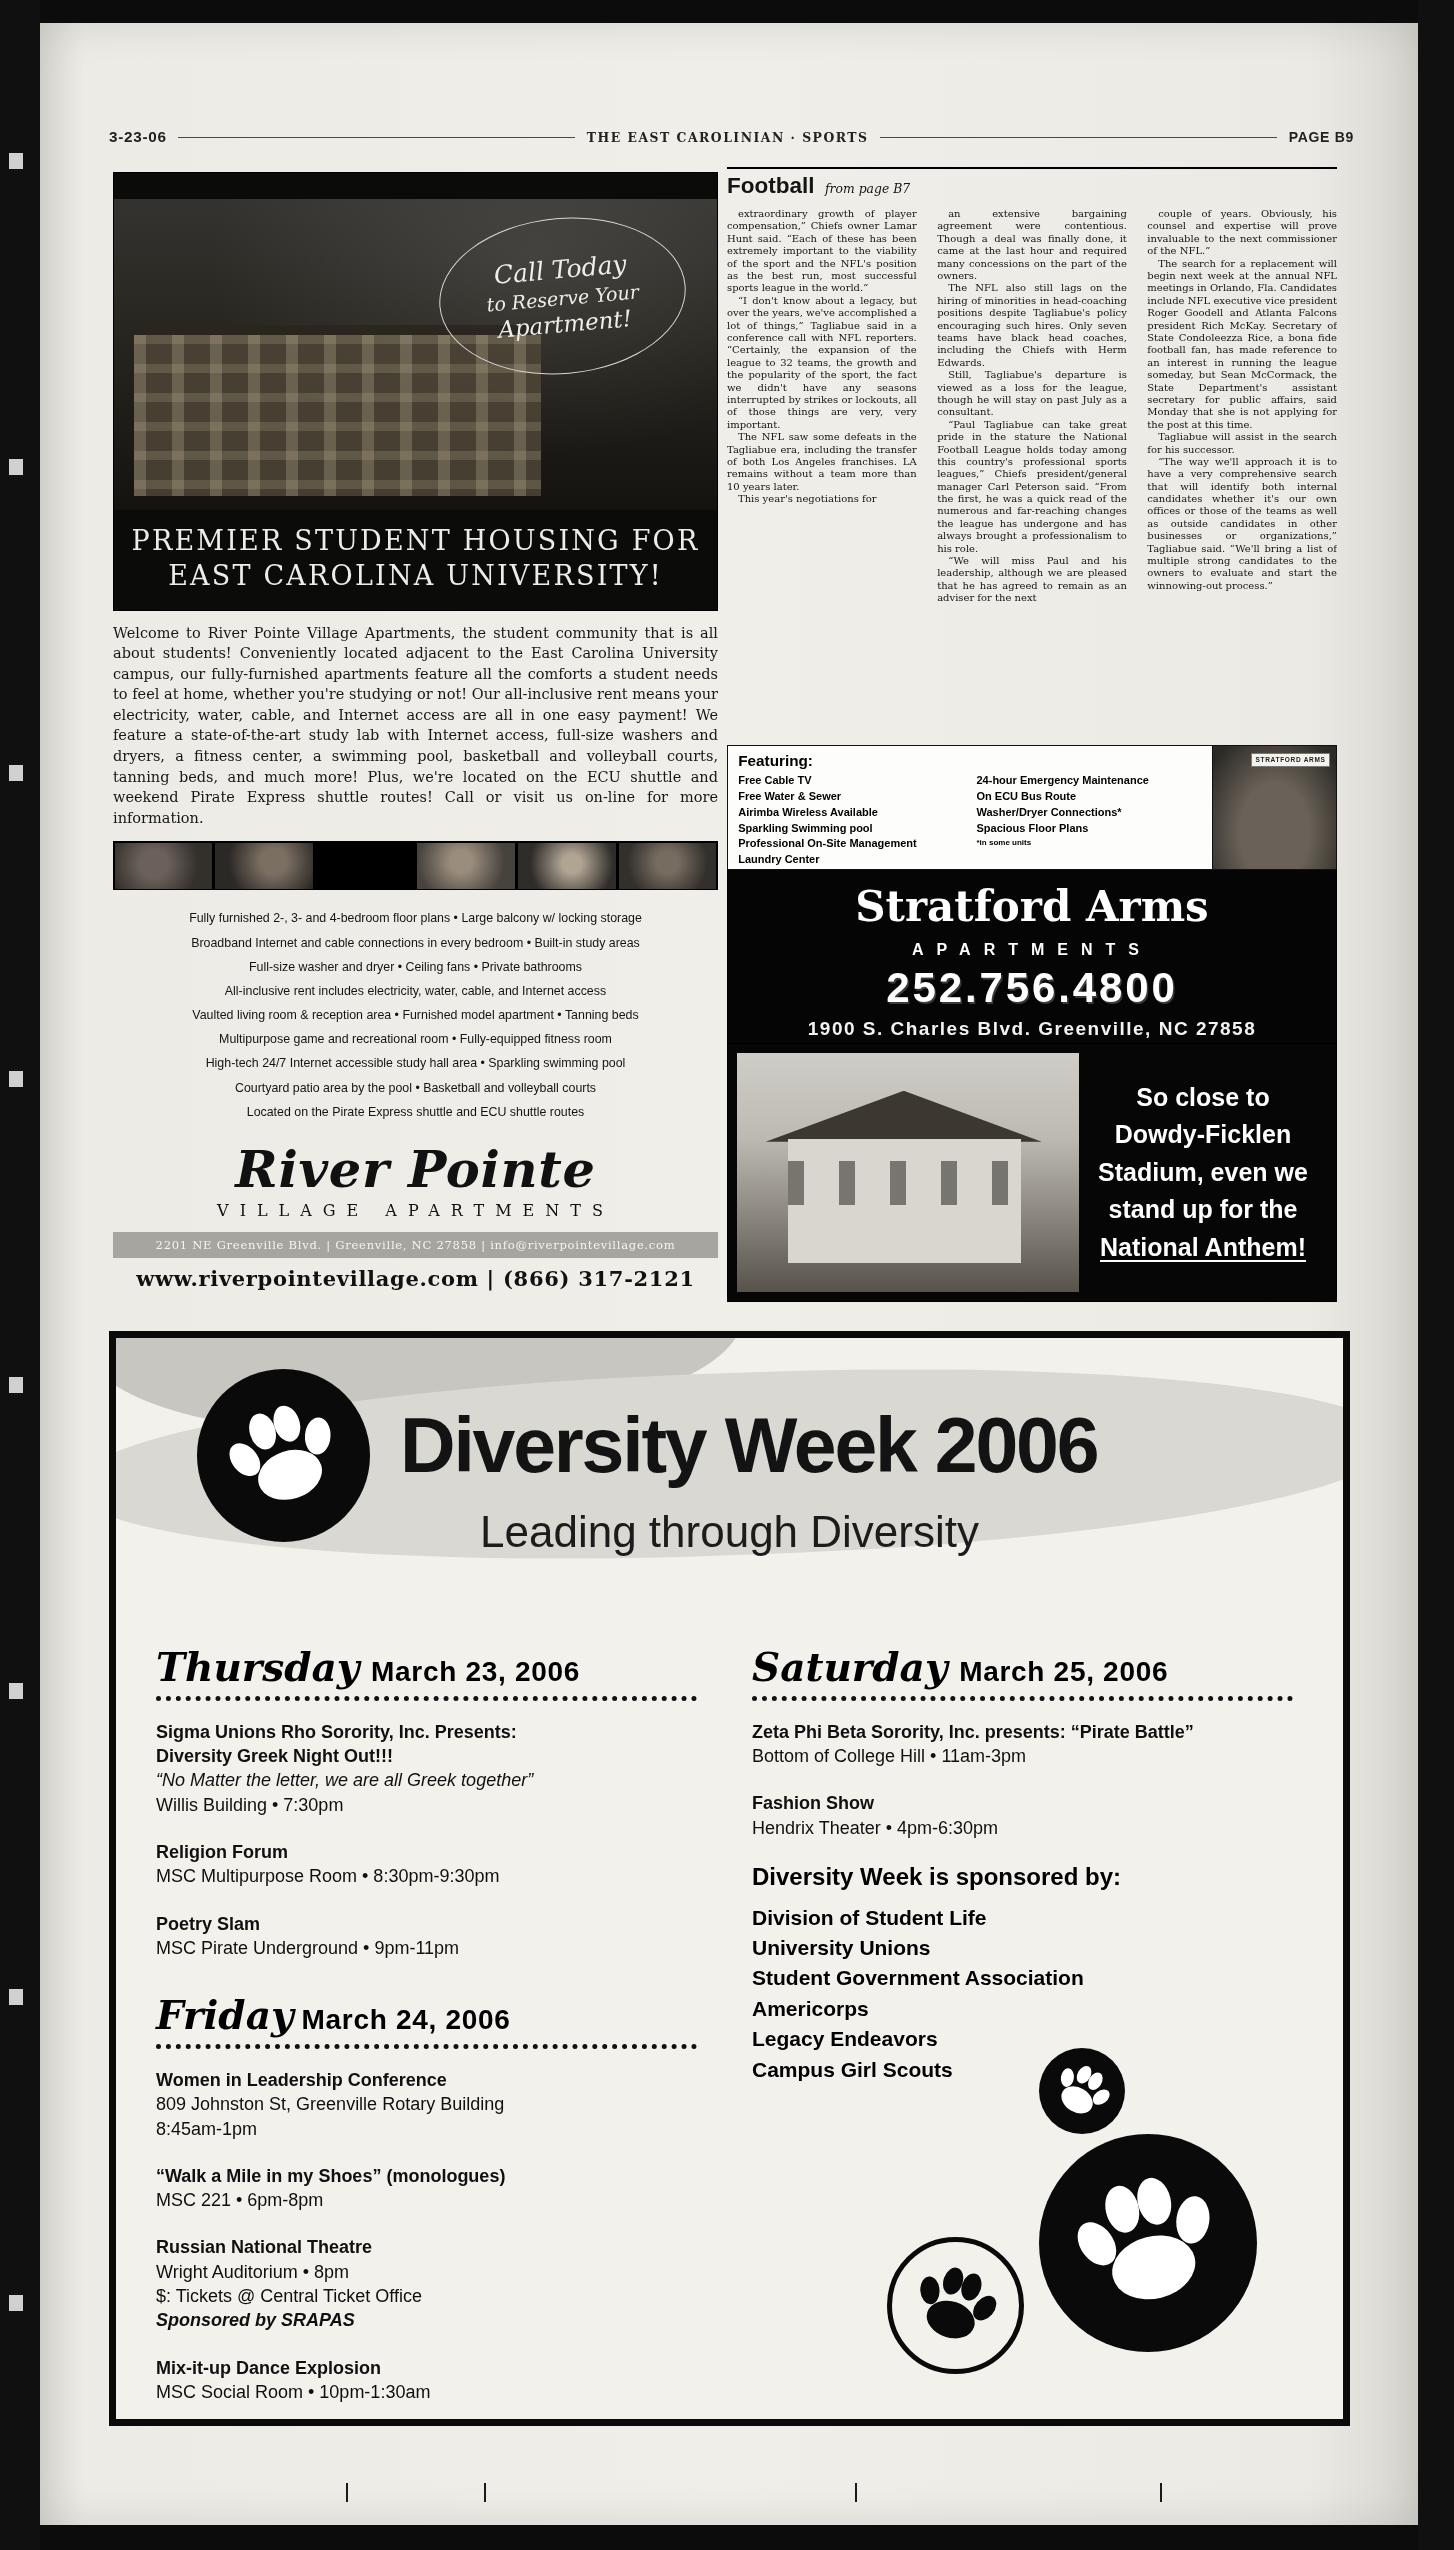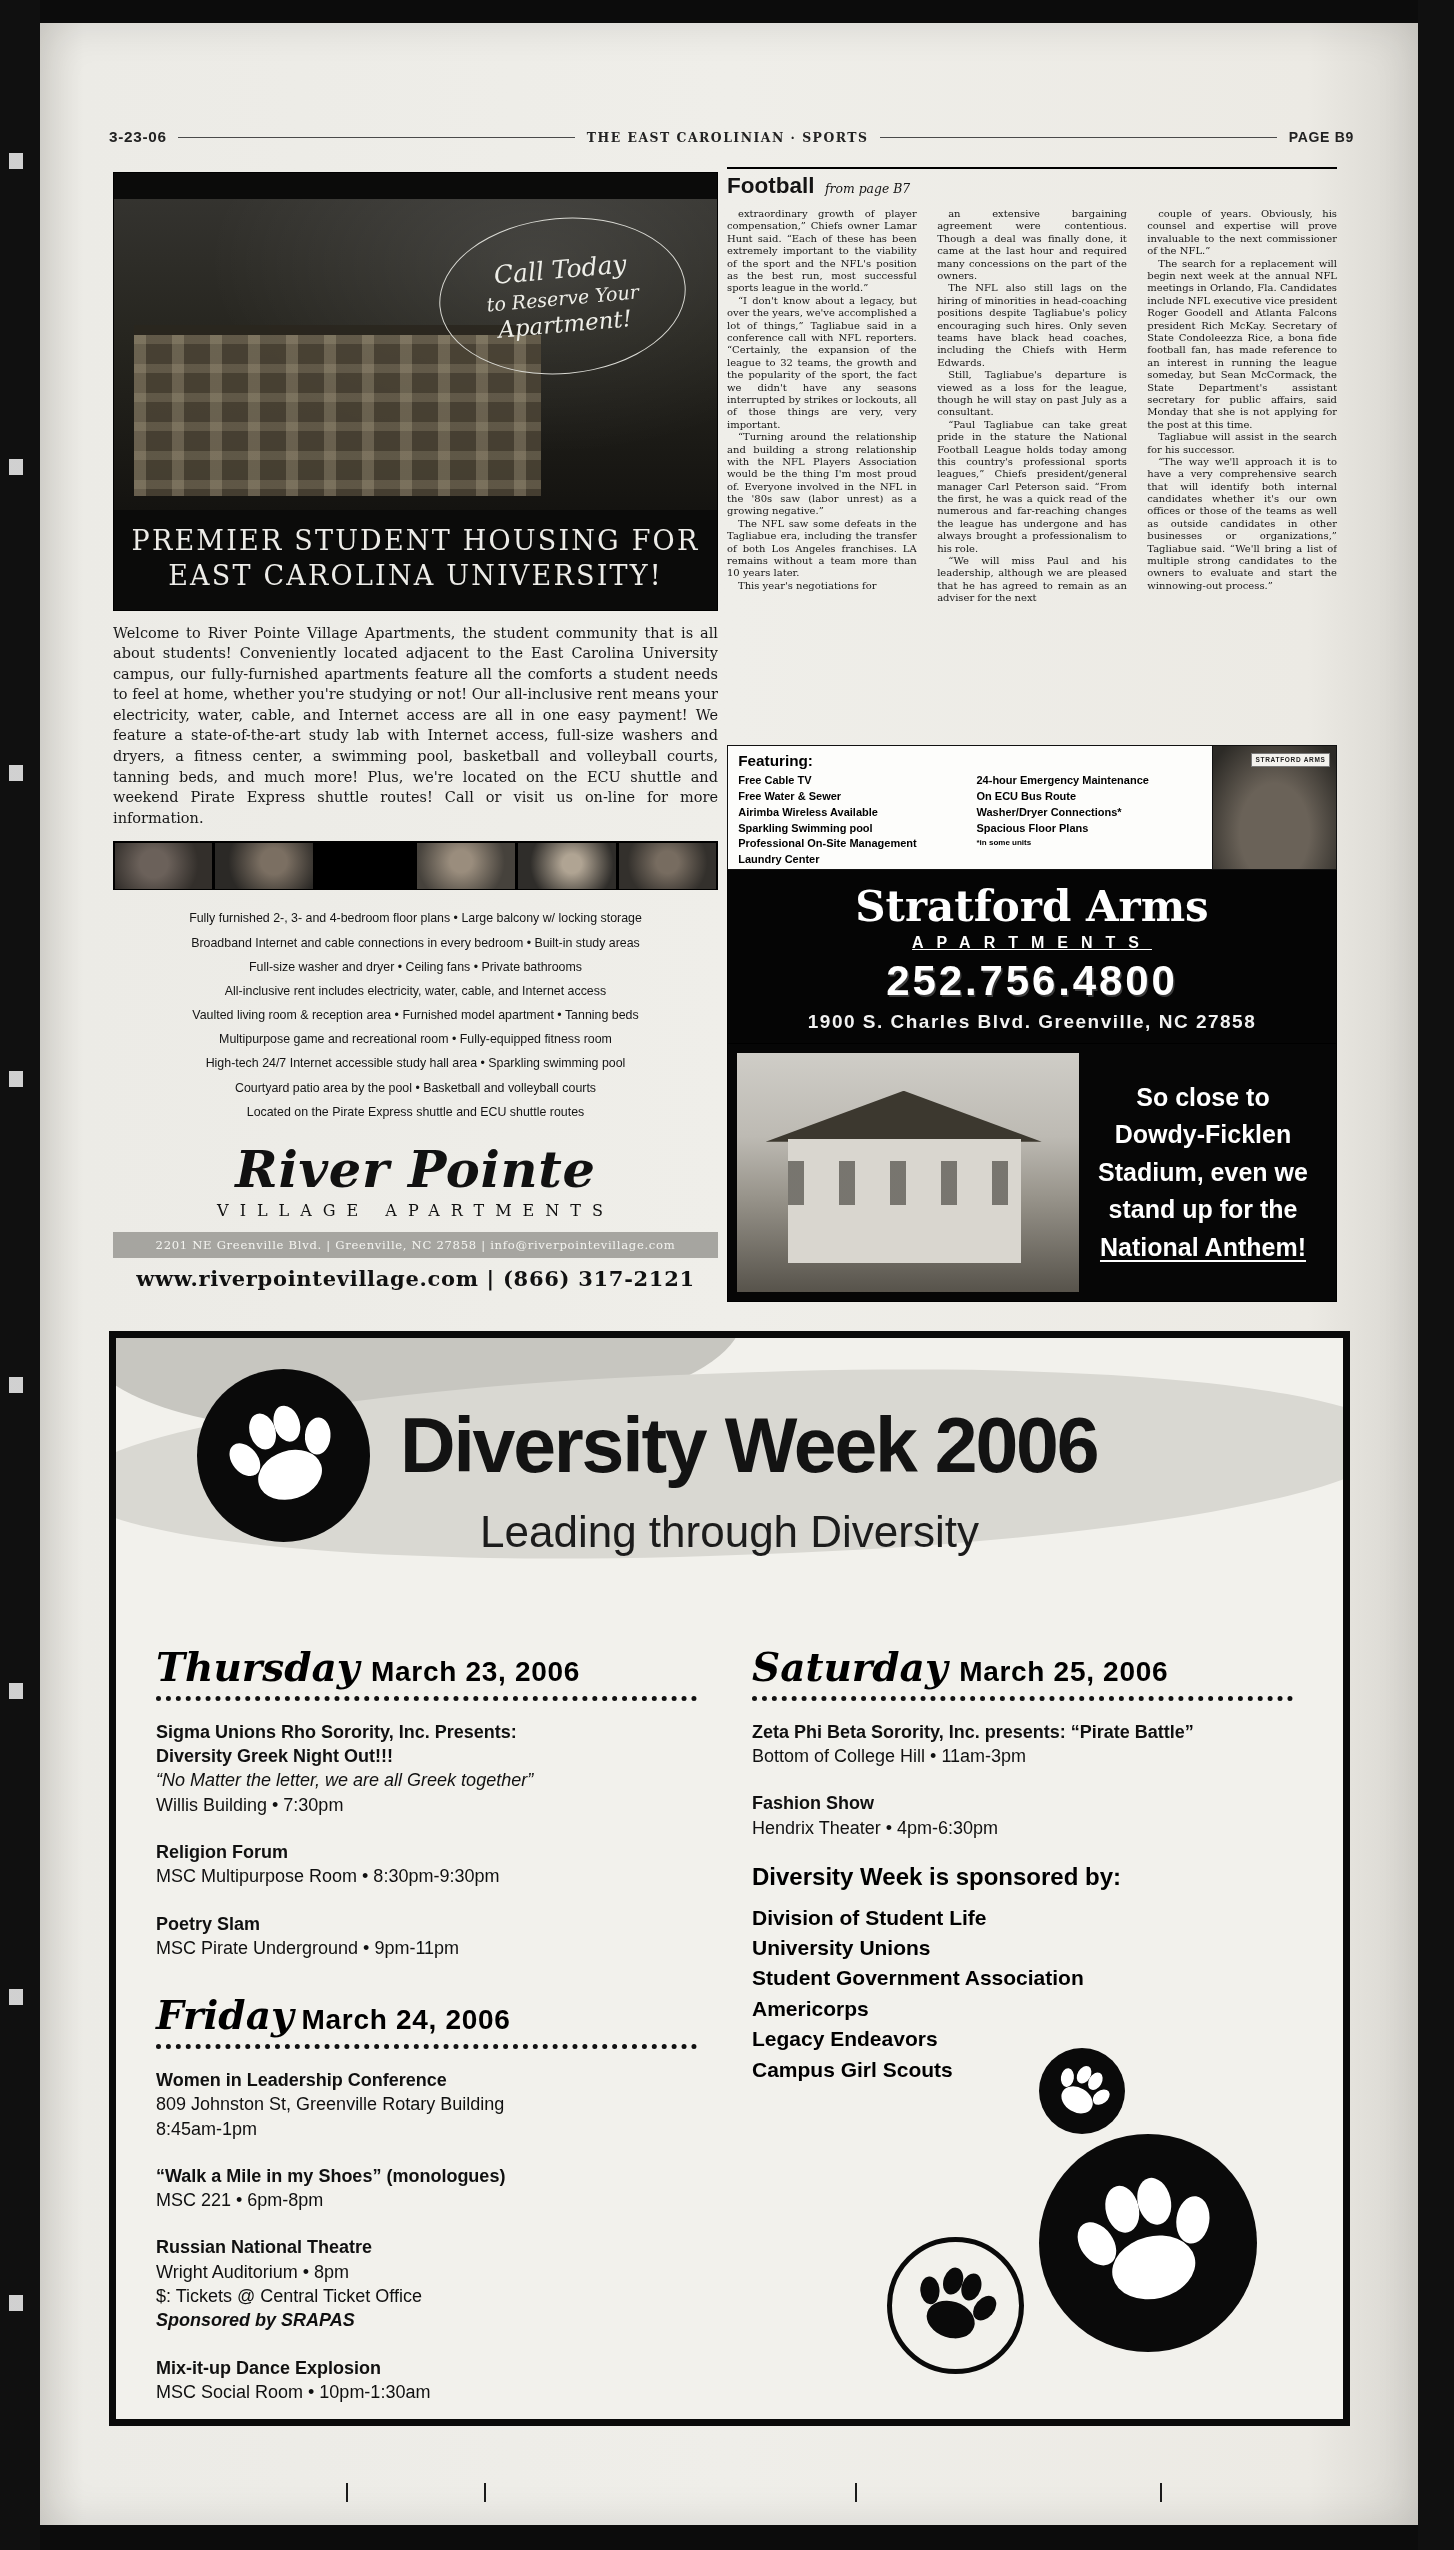--- a/index.html
+++ b/index.html
@@ -69,21 +69,21 @@
   .strat-feat h3 { font:800 15.3px "Liberation Sans",sans-serif; margin-bottom:2.9px; }
   .strat-lists { display:flex; gap:13px; }
   .strat-lists ul { list-style:none; flex:1; font:700 11px/1.45 "Liberation Sans",sans-serif; }
   .strat-foot { font:700 8px "Liberation Sans",sans-serif; margin-top:1.5px; }
   .strat-photo { flex:1; position:relative; border:1.5px solid #111; border-left:none;
     background: radial-gradient(ellipse at 50% 70%, #6a6258 0 40%, #2c2a26 90%); }
   .strat-sign { position:absolute; top:7.3px; right:5.8px; background:#f3f2ee; color:#222; border:0.7px solid #777;
     font:700 6.5px "Liberation Sans",sans-serif; padding:2.2px 3.6px; letter-spacing:0.7px;}
   .strat-black { background:#050505; color:#fff; text-align:center; padding:11.6px 0 11.6px; border:1.5px solid #000; border-top:none; }
   .strat-name { font:700 42px "DejaVu Serif",serif; }
-  .strat-sub  { font:700 16px "Liberation Sans",sans-serif; letter-spacing:13px; margin-top:3px;text-decoration:underline; }
+  .strat-sub  { font:700 16px "Liberation Sans",sans-serif; letter-spacing:13px; margin-top:10px; }
   .strat-phone{ font:800 42px "Liberation Sans",sans-serif; letter-spacing:2.9px; margin-top:5.8px; text-shadow:1.5px 1.5px 0 #3a3a3a; }
   .strat-addr { font:700 19px "Liberation Sans",sans-serif; letter-spacing:1.5px; margin-top:5.8px; color:#f2f2f2; }
 
   
   .dowdy { position:absolute; top:1020px; left:687px; width:610px; height:259px; background:#060606; display:flex; padding:8.7px; border:1.5px solid #000; }
   .dowdy-photo { width:342px; position:relative; overflow:hidden;
     background:linear-gradient(180deg,#cfcdc7 0%,#bdbab3 35%,#98948b 60%,#57534b 100%); }
   .dowdy-roof { position:absolute; top:38px; left:29px; width:276px; height:51px; background:#3c382f; clip-path:polygon(0 100%,50% 0,100% 100%); }
   .dowdy-house{ position:absolute; top:86px; left:51px; width:233px; height:124px; background:#d9d6cf;
     background-image:repeating-linear-gradient(90deg, rgba(40,38,32,.55) 0 16px, transparent 16px 51px); background-size:100% 44px; background-repeat:no-repeat; background-position:0 22px; }
@@ -187,21 +187,20 @@
 
   <div class="article">
     <div class="article-head">
       <span class="article-title">Football</span>
       <span class="article-from">from page B7</span>
     </div>
     <div class="article-cols">
       <div class="acol">
         <p>extraordinary growth of player compensation,” Chiefs owner Lamar Hunt said. “Each of these has been extremely important to the viability of the sport and the NFL's position as the best run, most successful sports league in the world.”</p>
         <p>“I don't know about a legacy, but over the years, we've accomplished a lot of things,” Tagliabue said in a conference call with NFL reporters. “Certainly, the expansion of the league to 32 teams, the growth and the popularity of the sport, the fact we didn't have any seasons interrupted by strikes or lockouts, all of those things are very, very important.</p>
-        <p>“Turning around the relationship and building a strong relationship with the NFL Players Association would be the thing I'm most proud of. Everyone involved in the NFL in the '80s saw (labor unrest) as a growing negative.”</p>
         <p>The NFL saw some defeats in the Tagliabue era, including the transfer of both Los Angeles franchises. LA remains without a team more than 10 years later.</p>
         <p>This year's negotiations for</p>
       </div>
       <div class="acol">
         <p>an extensive bargaining agreement were contentious. Though a deal was finally done, it came at the last hour and required many concessions on the part of the owners.</p>
         <p>The NFL also still lags on the hiring of minorities in head-coaching positions despite Tagliabue's policy encouraging such hires. Only seven teams have black head coaches, including the Chiefs with Herm Edwards.</p>
         <p>Still, Tagliabue's departure is viewed as a loss for the league, though he will stay on past July as a consultant.</p>
         <p>“Paul Tagliabue can take great pride in the stature the National Football League holds today among this country's professional sports leagues,” Chiefs president/general manager Carl Peterson said. “From the first, he was a quick read of the numerous and far-reaching changes the league has undergone and has always brought a professionalism to his role.</p>
         <p>“We will miss Paul and his leadership, although we are pleased that he has agreed to remain as an adviser for the next</p>
       </div>

